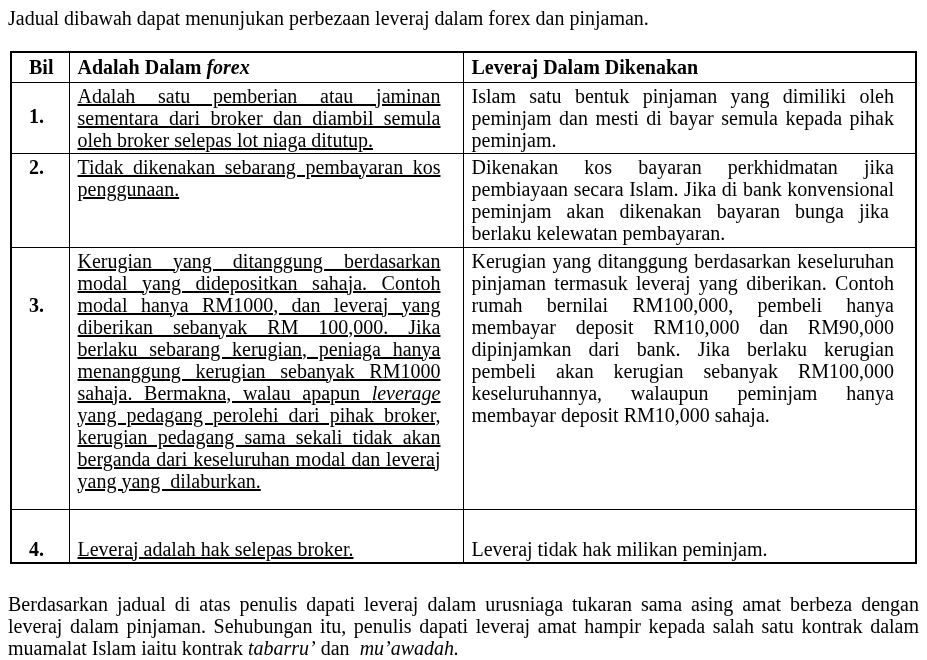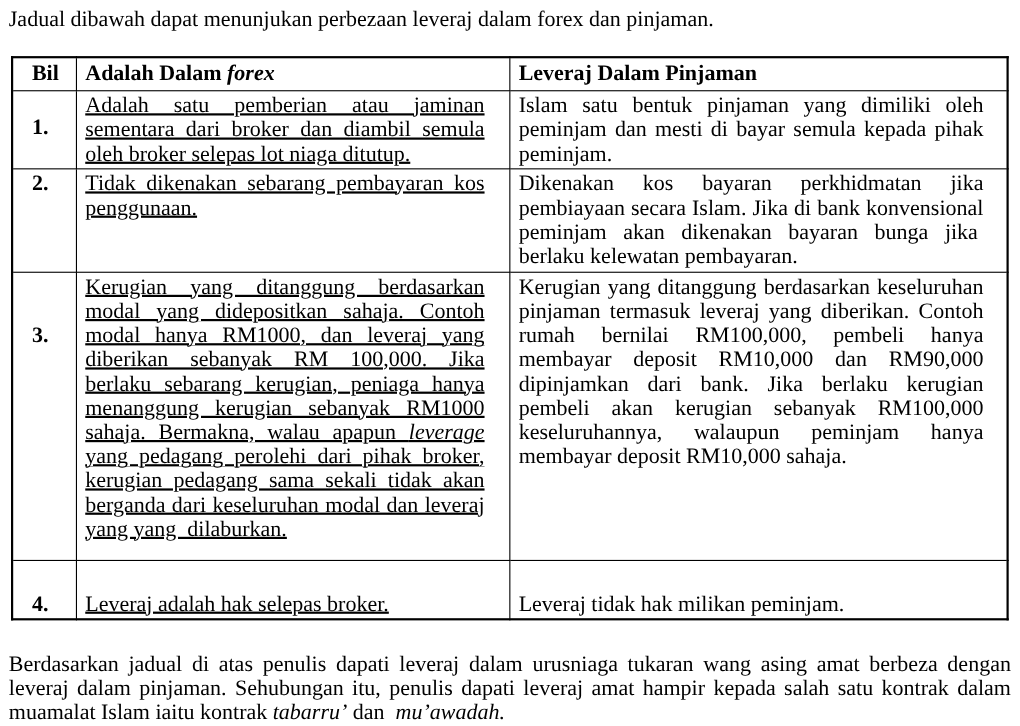--- a/index.html
+++ b/index.html
@@ -83,21 +83,21 @@
   <table class="comparison">
     <colgroup>
       <col class="c-bil">
       <col class="c-forex">
       <col class="c-pinjaman">
     </colgroup>
     <thead>
       <tr>
         <th class="col-bil">Bil</th>
         <th class="col-forex"><span class="bd">Adalah Dalam </span><span class="it bd">forex</span></th>
-        <th class="col-pinjaman">Leveraj Dalam Pinjaman</th>
+        <th class="col-pinjaman">Leveraj Dalam Dikenakan</th>
       </tr>
     </thead>
     <tbody>
         <tr class="row-1">
           <td class="col-bil">1.</td>
           <td class="col-forex"><span>Adalah satu pemberian atau jaminan sementara dari broker dan diambil semula oleh broker selepas lot niaga ditutup.</span></td>
           <td class="col-pinjaman"><span>Islam satu bentuk pinjaman yang dimiliki oleh peminjam dan mesti di bayar semula kepada pihak peminjam.</span></td>
         </tr>
         <tr class="row-2">
           <td class="col-bil">2.</td>
@@ -110,15 +110,15 @@
           <td class="col-pinjaman"><span>Kerugian yang ditanggung berdasarkan keseluruhan pinjaman termasuk leveraj yang diberikan. Contoh rumah bernilai RM100,000, pembeli hanya membayar deposit RM10,000 dan RM90,000 dipinjamkan dari bank. Jika berlaku kerugian pembeli akan kerugian sebanyak RM100,000 keseluruhannya, walaupun peminjam hanya membayar deposit RM10,000 sahaja.</span></td>
         </tr>
         <tr class="row-4">
           <td class="col-bil">4.</td>
           <td class="col-forex"><span>Leveraj adalah hak selepas broker.</span></td>
           <td class="col-pinjaman"><span>Leveraj tidak hak milikan peminjam.</span></td>
         </tr>
       </tbody>
   </table>
 
-  <p class="closing"><span>Berdasarkan jadual di atas penulis dapati leveraj dalam urusniaga tukaran wang asing amat berbeza dengan leveraj dalam pinjaman. Sehubungan itu, penulis dapati leveraj amat hampir kepada salah satu kontrak dalam muamalat Islam iaitu kontrak </span><span class="it">tabarru’</span><span> dan&nbsp; </span><span class="it">mu’awadah.</span></p>
+  <p class="closing"><span>Berdasarkan jadual di atas penulis dapati leveraj dalam urusniaga tukaran sama asing amat berbeza dengan leveraj dalam pinjaman. Sehubungan itu, penulis dapati leveraj amat hampir kepada salah satu kontrak dalam muamalat Islam iaitu kontrak </span><span class="it">tabarru’</span><span> dan&nbsp; </span><span class="it">mu’awadah.</span></p>
 
 </div>
 
 </body></html>

